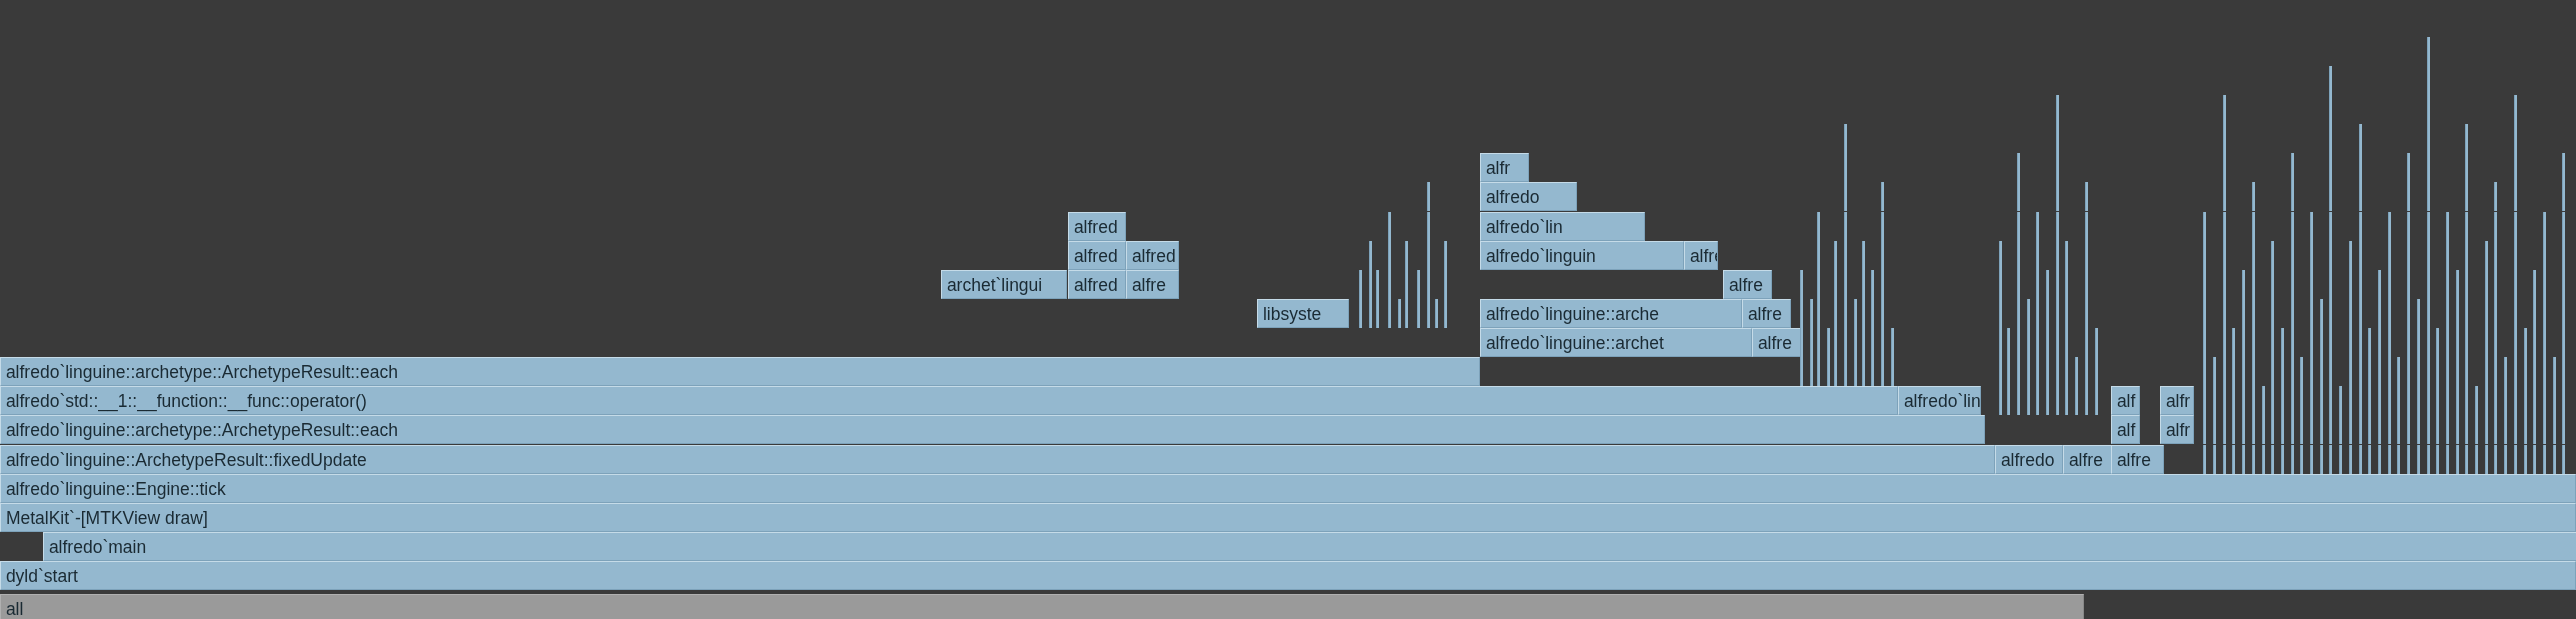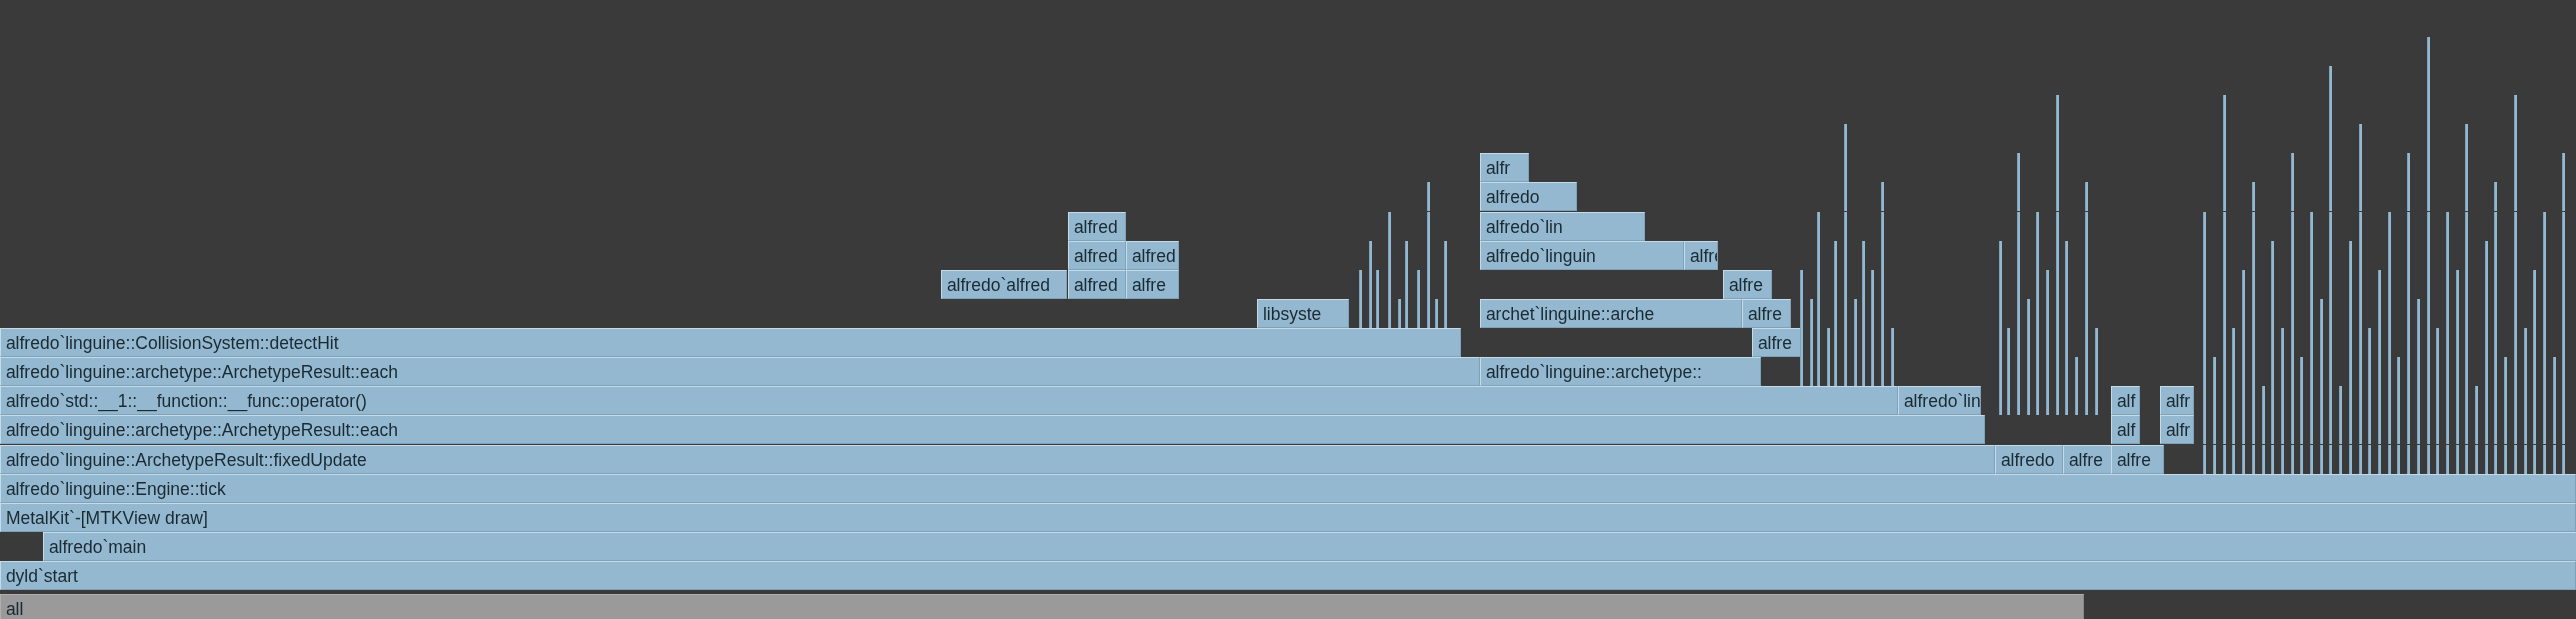--- a/index.html
+++ b/index.html
@@ -62,27 +62,26 @@
     <div class="frame" style="left: 2063px; width: 49px; top: 445px;">alfre</div>
     <div class="frame" style="left: 2111px; width: 53px; top: 445px;">alfre</div>
     <div class="frame" style="left: 0px; width: 1985px; top: 415px;">alfredo`linguine::archetype::ArchetypeResult::each</div>
     <div class="frame" style="left: 2111px; width: 29px; top: 415px;">alf</div>
     <div class="frame" style="left: 2160px; width: 34px; top: 415px;">alfr</div>
     <div class="frame" style="left: 0px; width: 1898px; top: 386px;">alfredo`std::__1::__function::__func::operator()</div>
     <div class="frame" style="left: 1898px; width: 83px; top: 386px;">alfredo`linguine::archetype::Arch</div>
     <div class="frame" style="left: 2111px; width: 29px; top: 386px;">alf</div>
     <div class="frame" style="left: 2160px; width: 34px; top: 386px;">alfr</div>
     <div class="frame" style="left: 0px; width: 1480px; top: 357px;">alfredo`linguine::archetype::ArchetypeResult::each</div>
-    <div class="frame" style="left: 1480px; width: 281px; top: 357px;">alfredo`linguine::archetype::</div>
-    <div class="frame" style="left: 0px; width: 1461px; top: 328px;">alfredo`linguine::CollisionSystem::detectHit</div>
+    <div class="frame" style="left: 1480px; width: 272px; top: 328px;">alfredo`linguine::archet</div>
     <div class="frame" style="left: 1752px; width: 49px; top: 328px;">alfre</div>
     <div class="frame" style="left: 1257px; width: 92px; top: 299px;">libsyste</div>
-    <div class="frame" style="left: 1480px; width: 262px; top: 299px;">archet`linguine::arche</div>
+    <div class="frame" style="left: 1480px; width: 262px; top: 299px;">alfredo`linguine::arche</div>
     <div class="frame" style="left: 1742px; width: 49px; top: 299px;">alfre</div>
-    <div class="frame" style="left: 941px; width: 126px; top: 270px;">alfredo`alfred</div>
+    <div class="frame" style="left: 941px; width: 126px; top: 270px;">archet`lingui</div>
     <div class="frame" style="left: 1068px; width: 58px; top: 270px;">alfred</div>
     <div class="frame" style="left: 1126px; width: 53px; top: 270px;">alfre</div>
     <div class="frame" style="left: 1723px; width: 49px; top: 270px;">alfre</div>
     <div class="frame" style="left: 1068px; width: 58px; top: 241px;">alfred</div>
     <div class="frame" style="left: 1126px; width: 53px; top: 241px;">alfred</div>
     <div class="frame" style="left: 1480px; width: 204px; top: 241px;">alfredo`linguin</div>
     <div class="frame" style="left: 1684px; width: 34px; top: 241px;">alfre</div>
     <div class="frame" style="left: 1068px; width: 58px; top: 212px;">alfred</div>
     <div class="frame" style="left: 1480px; width: 165px; top: 212px;">alfredo`lin</div>
     <div class="frame" style="left: 1480px; width: 97px; top: 182px;">alfredo</div>

